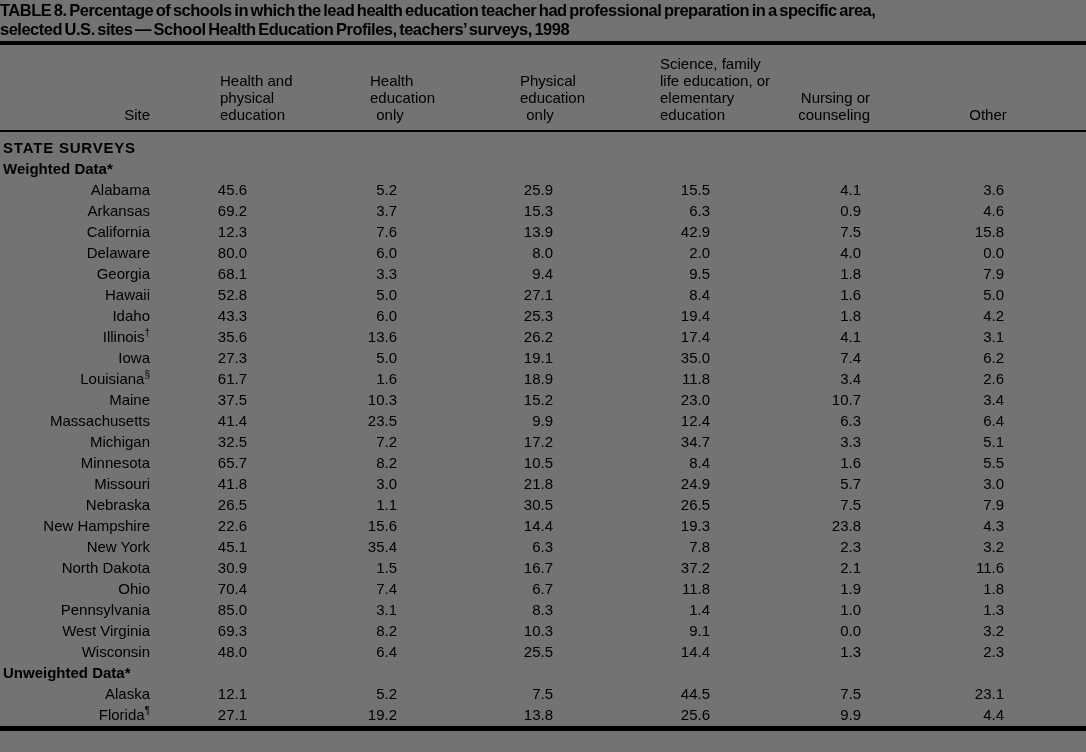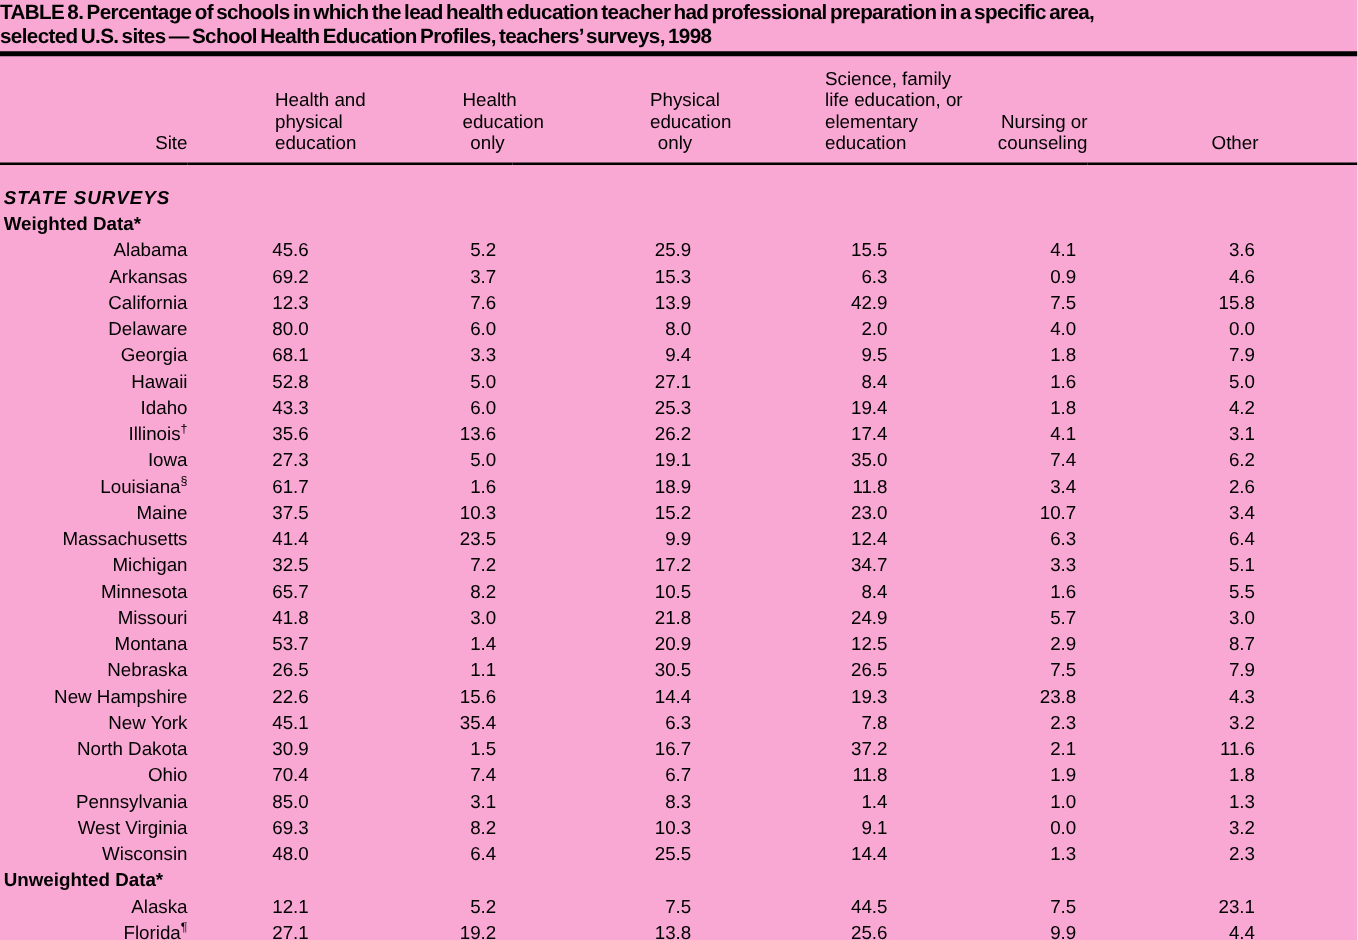--- a/index.html
+++ b/index.html
@@ -1,18 +1,18 @@
 <!DOCTYPE html>
 <html><head>
 <meta charset="utf-8">
 <style>
   html, body { margin: 0; padding: 0; background: #ffffff; }
   .page {
     width: 1086px; height: 752px; box-sizing: border-box;
-    background: #f9a8d4; color: #000000;
+    background: #737373; color: #000000;
     font-family: "Liberation Sans", sans-serif;
     overflow: hidden; position: relative;
   }
   .title {
     font-size: 16.5px; font-weight: bold; line-height: 19px;
     letter-spacing: -0.5px; word-spacing: -1.5px;
     white-space: pre; padding-top: 1px;
   }
   .rule-thick-top { height: 4px; background: #000; margin-top: 2px; }
   .rule-thick-bottom { height: 5px; background: #000; margin-top: 1px; }
@@ -25,21 +25,21 @@
   }
   th.h0 { text-align: right;   padding-left: 10px; }
   th.h1 { text-align: center; padding-left: 70px; }
   th.h2 { text-align: center; padding-left: 110px; }
   th.h3 { text-align: center; padding-left: 110px; }
   th.h4 { text-align: center; padding-left: 100px; }
   th.h5 { text-align: right;   padding-left: 77px; }
   th.h6 { text-align: center; padding-left: 20px; }
 
   tbody td { font-size: 15px; line-height: 21px; height: 21px; padding: 0; white-space: nowrap; }
-  tbody tr:first-child td { padding-top: 16px; font-style: italic; }
+  tbody tr:first-child td { padding-top: 5px; }
   .site-cell { padding-left: 22px; text-align: right; }
   .num { text-align: right; font-variant-numeric: tabular-nums; }
   .n1 { padding-right: 13px; margin-top: 46px; } .n2 { padding-right: 13px; } .n3 { padding-right: 7px; }
   .n4 { padding-right: 10px; } .n5 { padding-right: 9px; }  .n6 { padding-right: 82px; }
   .section-label { font-weight: bold; padding-left: 3px; }
   .caps { letter-spacing: 0.8px; }
   sup { font-size: 10px; line-height: 0; vertical-align: super; }
 </style>
 </head>
 <body>
@@ -216,29 +216,20 @@
         <tr>
           <td class="site-cell">Missouri</td>
           <td class="num n1">41.8</td>
           <td class="num n2">3.0</td>
           <td class="num n3">21.8</td>
           <td class="num n4">24.9</td>
           <td class="num n5">5.7</td>
           <td class="num n6">3.0</td>
         </tr>
         <tr>
-          <td class="site-cell">Montana</td>
-          <td class="num n1">53.7</td>
-          <td class="num n2">1.4</td>
-          <td class="num n3">20.9</td>
-          <td class="num n4">12.5</td>
-          <td class="num n5">2.9</td>
-          <td class="num n6">8.7</td>
-        </tr>
-        <tr>
           <td class="site-cell">Nebraska</td>
           <td class="num n1">26.5</td>
           <td class="num n2">1.1</td>
           <td class="num n3">30.5</td>
           <td class="num n4">26.5</td>
           <td class="num n5">7.5</td>
           <td class="num n6">7.9</td>
         </tr>
         <tr>
           <td class="site-cell">New Hampshire</td>

